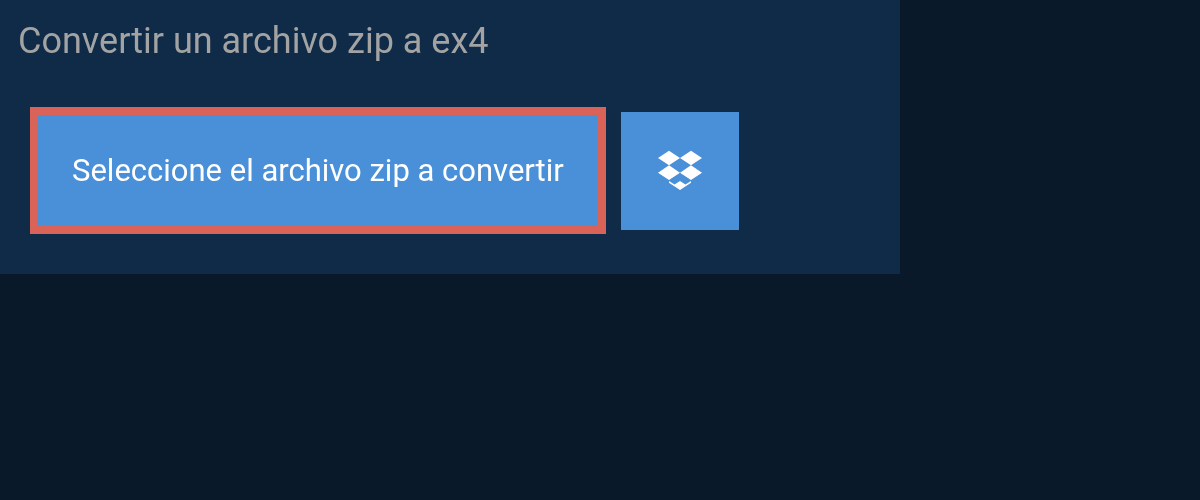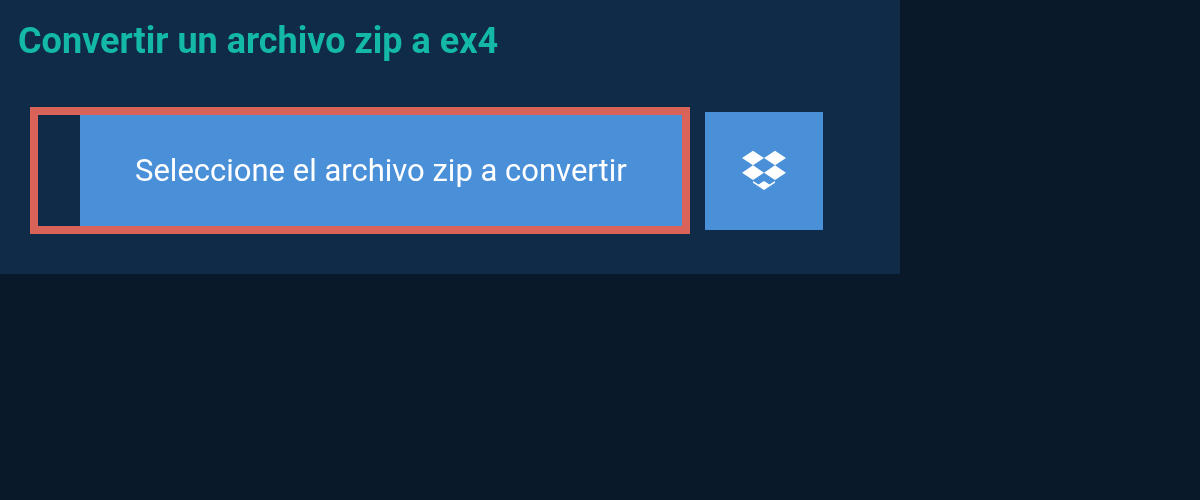--- a/index.html
+++ b/index.html
@@ -17,46 +17,45 @@
     .panel {
       background: #0f2b47;
       margin: 0;
       padding-bottom: 40px;
       width: 900px;
     }
     .title-tab {
       display: inline-block;
       background: #0f2b47;
       padding: 20px 40px 20px 18px;
-      color: #14b8a6;
+      color: #a3a3a3;
       font-size: 36px;
-      font-weight: 700;
+      font-weight: 400;
     }
     .button-area {
       display: flex;
       align-items: center;
       padding: 25px 30px 0 30px;
       gap: 15px;
     }
     .select-wrapper {
       border: 8px solid #d96358;
       display: inline-block;
     }
     .select-button {
       background: #4a90d9;
       color: #ffffff;
       font-size: 31px;
       font-weight: 400;
-      padding: 40px 55px;
+      padding: 40px 34px;
       border: none;
       cursor: pointer;
       display: block;
       line-height: 1;
       font-family: inherit;
-      margin-left: 42px;
     }
     .dropbox-button {
       background: #4a90d9;
       width: 118px;
       height: 118px;
       border: none;
       cursor: pointer;
       display: flex;
       align-items: center;
       justify-content: center;

